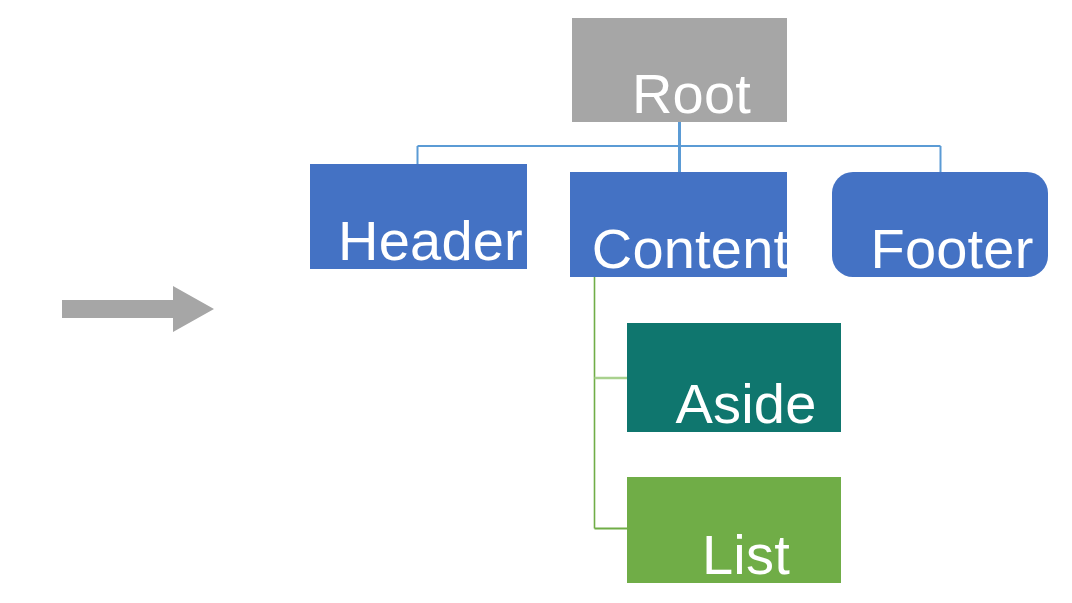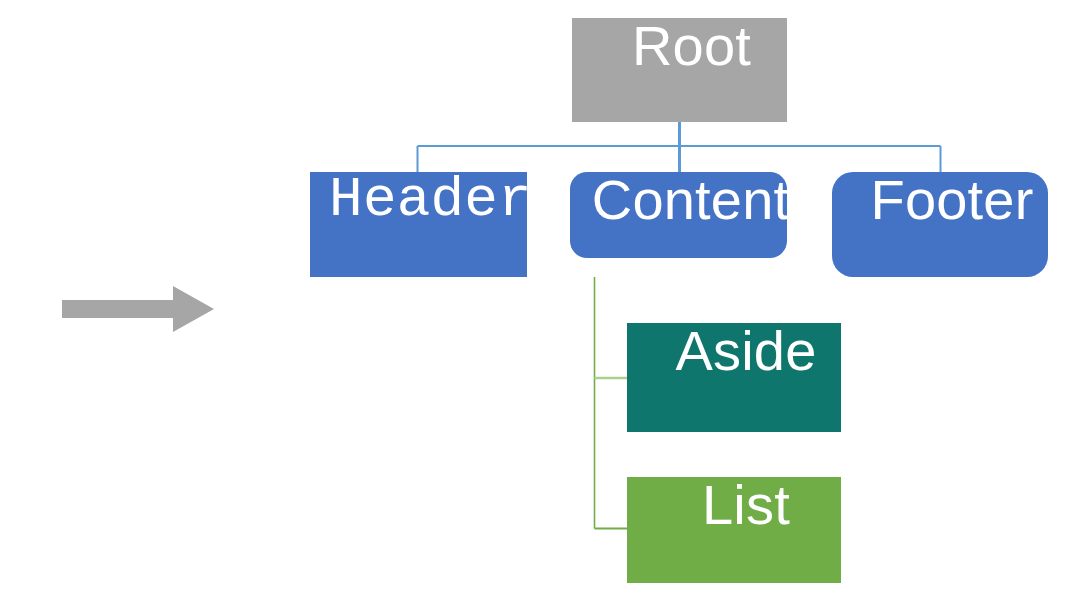--- a/index.html
+++ b/index.html
@@ -14,21 +14,21 @@
   #canvas {
     position: relative;
     width: 1072px;
     height: 603px;
     background: #FFFFFF;
     overflow: hidden;
   }
   .node {
     position: absolute;
     display: flex;
-    align-items: flex-start;
+    align-items: flex-end;
     justify-content: center;
     box-sizing: border-box;
     color: #FFFFFF;
     font-family: "Liberation Sans", sans-serif;
     font-weight: 400;
     letter-spacing: 0.2px;
     line-height: 1;
     white-space: nowrap;
     z-index: 3;
     padding-left: 24px;
@@ -36,35 +36,33 @@
   .node-root {
     left: 572px;
     top: 18px;
     width: 215px;
     height: 104px;
     background: #A6A6A6;
     font-size: 56px;
   }
   .node-header {
     left: 310px;
+    top: 164px;
+    width: 217px;
+    height: 105px;
+    background: #4472C4;
+    font-size: 56px;
+  }
+  .node-content {
+    left: 570px;
     top: 172px;
     width: 217px;
     height: 105px;
     background: #4472C4;
     font-size: 56px;
-    font-family: Liberation Mono, monospace;
-  }
-  .node-content {
-    left: 570px;
-    top: 172px;
-    width: 217px;
-    height: 86px;
-    background: #4472C4;
-    font-size: 56px;
-    border-radius: 17px;
   }
   .node-footer {
     left: 832px;
     top: 172px;
     width: 216px;
     height: 105px;
     background: #4472C4;
     font-size: 56px;
     border-radius: 21px;
   }

